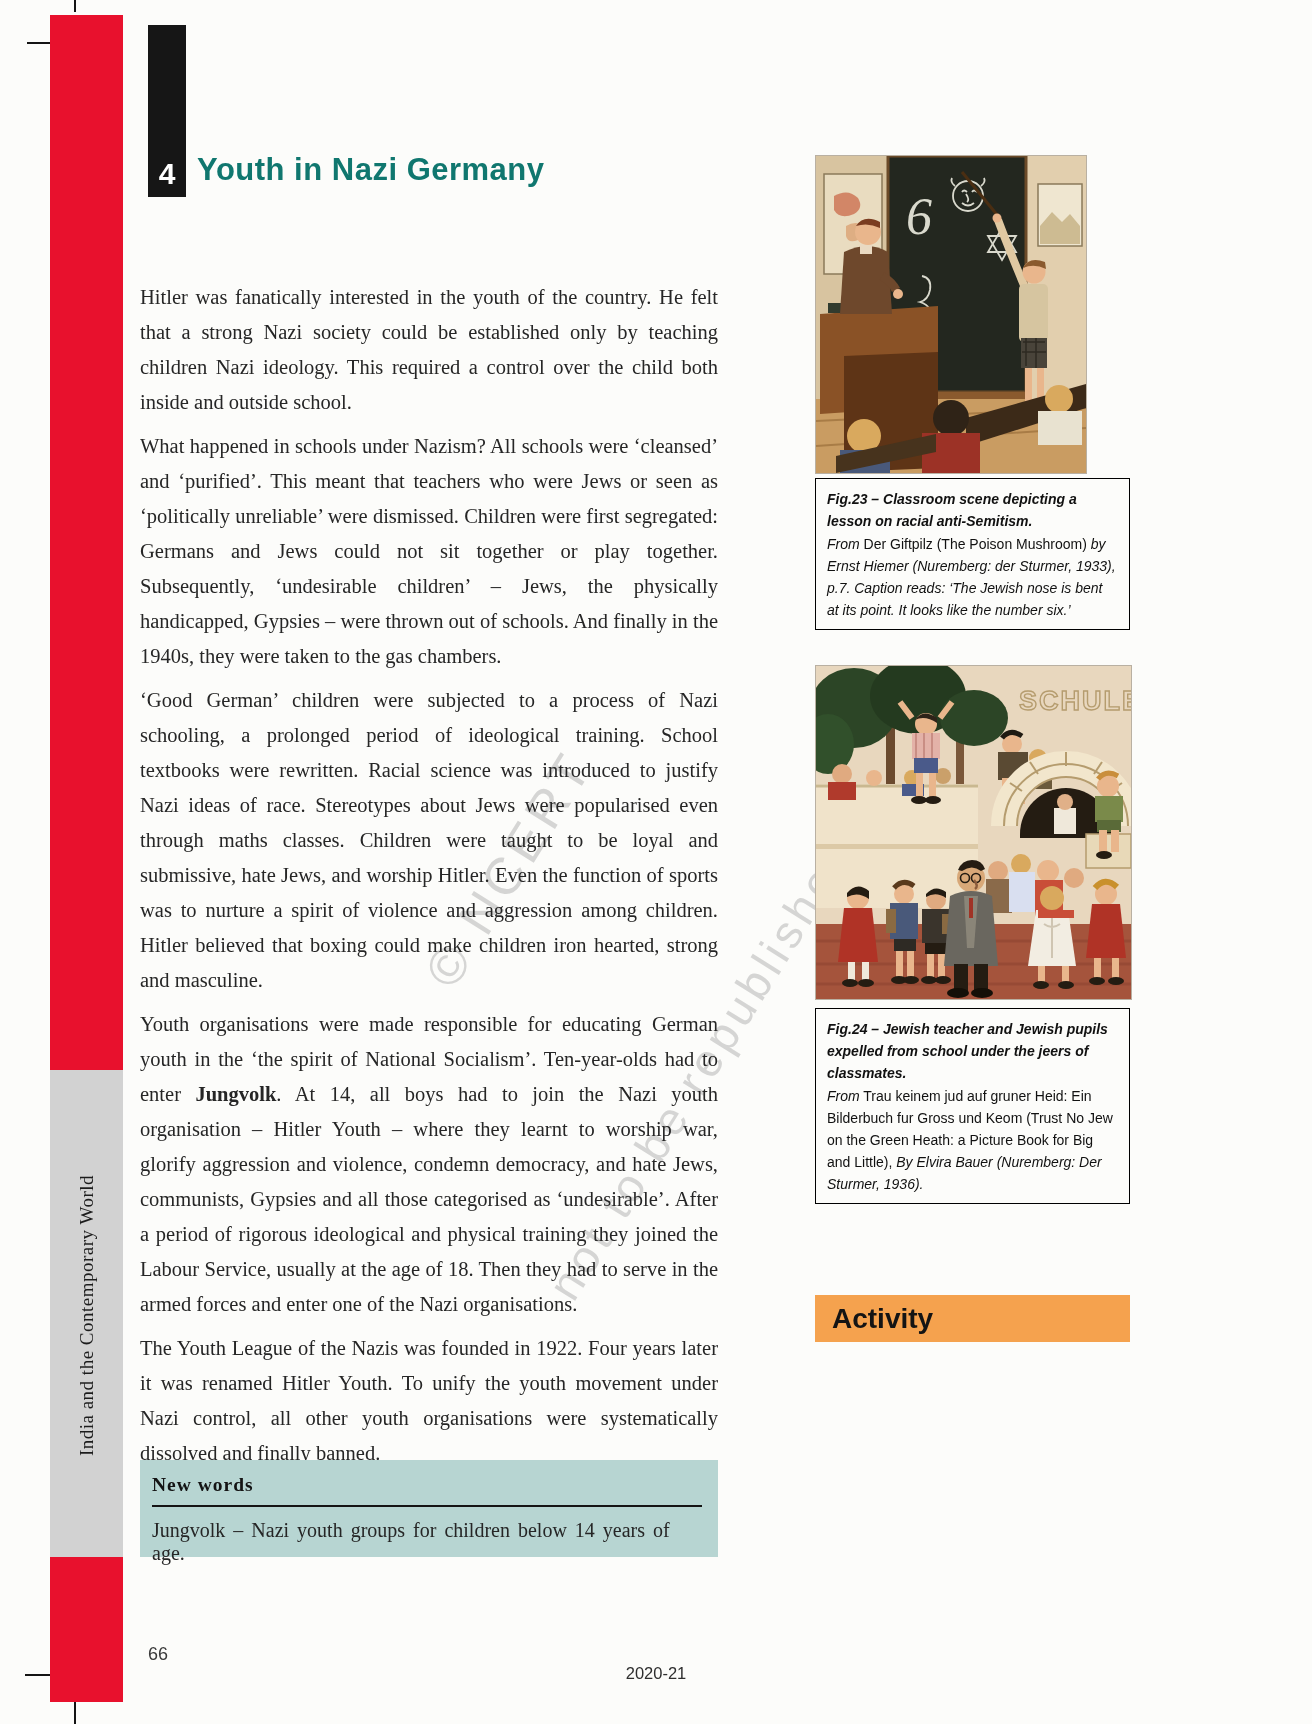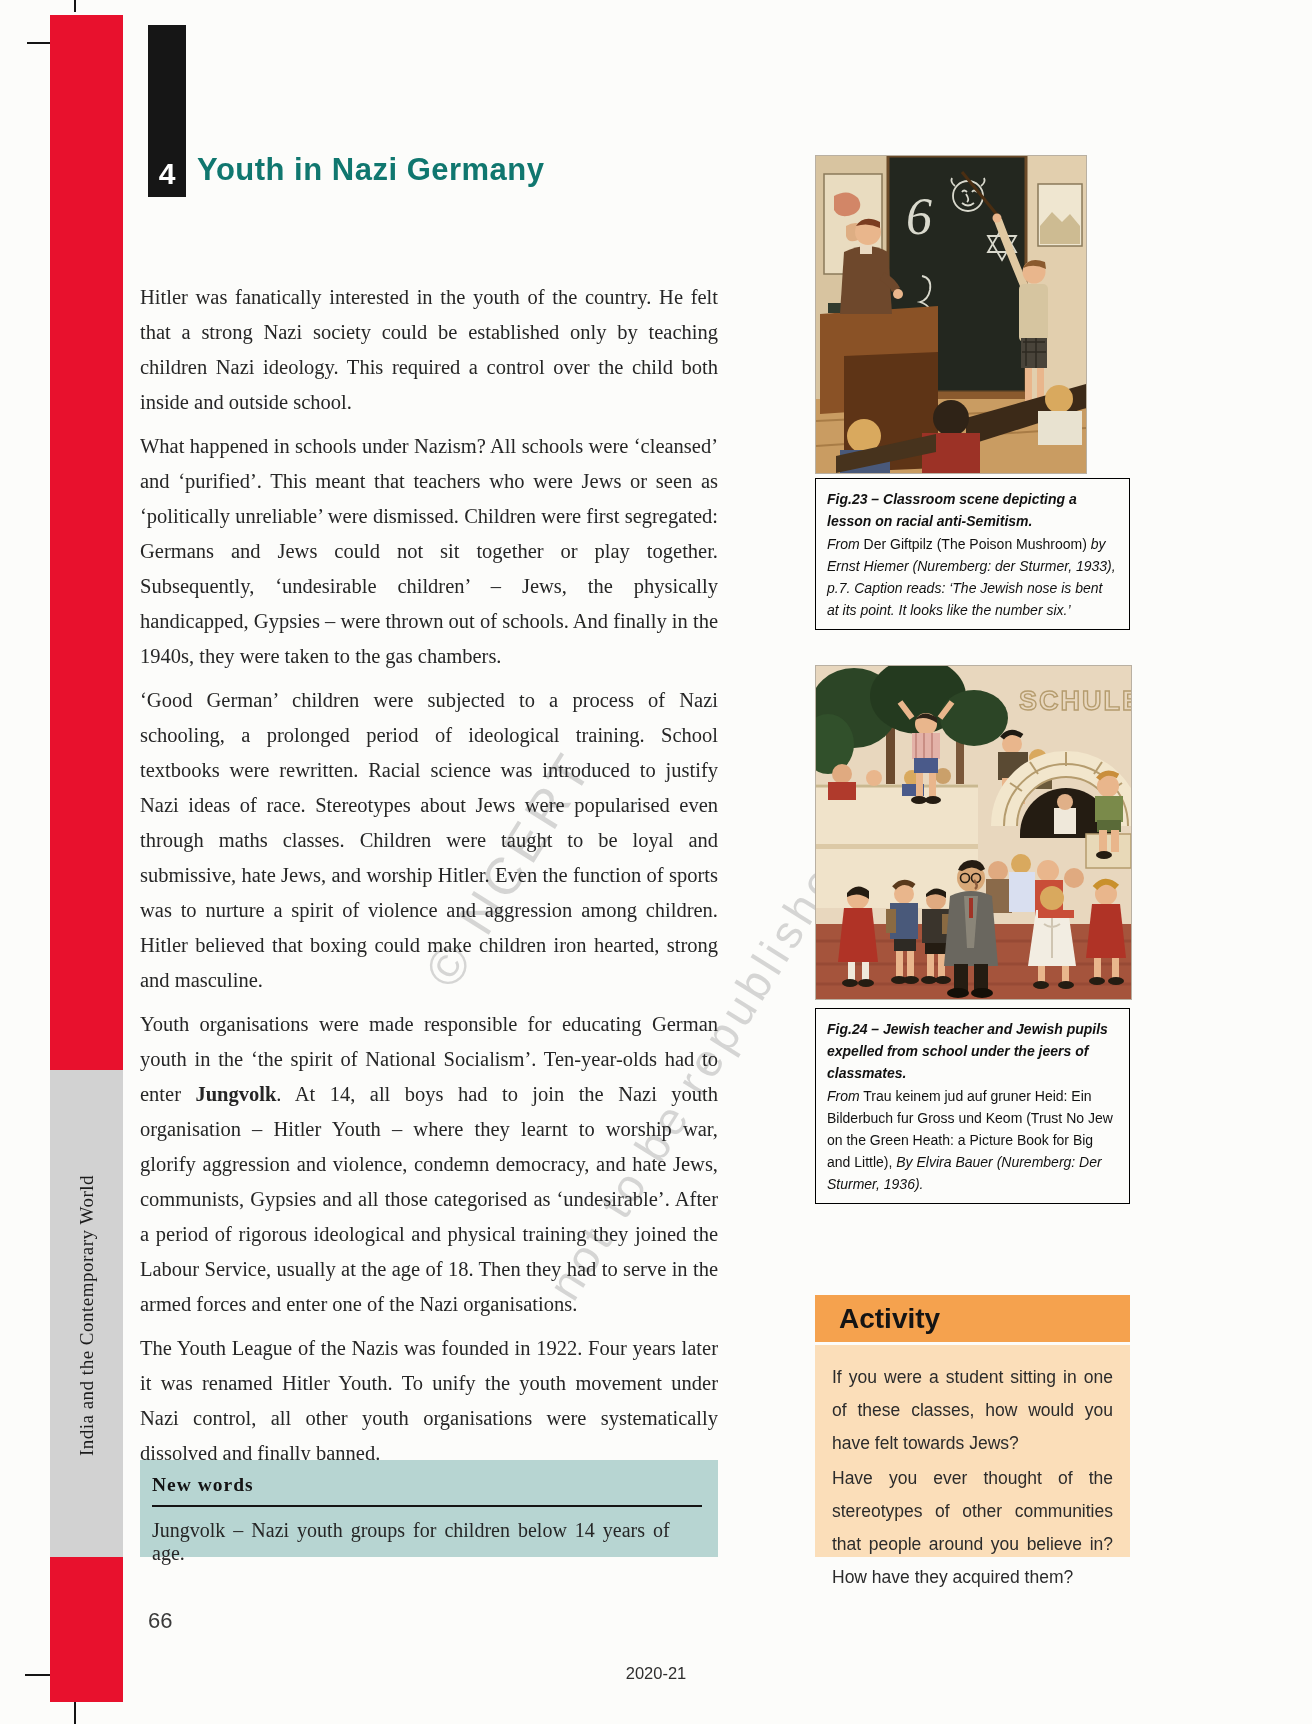--- a/index.html
+++ b/index.html
@@ -35,31 +35,31 @@
   
   .fig-img{border:1px solid #b9b0a2;}
   .cap{border:1.5px solid #000;background:#fcfcfa;padding:9px 11px 8px 11px;
        font-family:"Liberation Sans",sans-serif;font-size:14px;line-height:22px;color:#111;}
   .cap .cap-bold{font-weight:bold;font-style:italic;}
   .cap .cap-src{margin-top:1px;}
   .cap .cap-src i{font-style:italic;}
 
   
   .act-head{left:815px;top:1295px;width:315px;height:47px;background:#f5a24e;display:flex;align-items:center;}
-  .act-head span{font-family:"Liberation Sans",sans-serif;font-weight:bold;font-size:28px;color:#141414;padding-left:24px;}
+  .act-head span{font-family:"Liberation Sans",sans-serif;font-weight:bold;font-size:28px;color:#141414;padding-left:17px;}
   .act-body{left:815px;top:1345px;width:315px;height:212px;background:#fbdeb9;box-sizing:border-box;padding:16px 17px 0 17px;
             font-family:"Liberation Sans",sans-serif;font-size:17.5px;line-height:33px;color:#2b2b2b;}
   .act-body p{margin:0 0 2px 0;text-align:justify;}
 
   
   .nw{left:140px;top:1460px;width:578px;height:97px;background:#b7d5d2;box-sizing:border-box;padding:14px 16px 0 12px;}
   .nw .nw-head{font-size:19.5px;font-weight:bold;color:#141414;letter-spacing:1px;padding-bottom:9px;border-bottom:2px solid #141414;}
   .nw .nw-entry{margin-top:12px;font-size:20px;color:#262626;word-spacing:3px;}
 
-  .pageno{left:148px;top:1608px;font-family:"Liberation Sans",sans-serif;font-size:22px;color:#3a3a3a;}
+  .pageno{left:148px;top:1644px;font-family:"Liberation Sans",sans-serif;font-size:18px;color:#3a3a3a;}
   .footer{left:0;top:1664px;width:1312px;text-align:center;font-family:"Liberation Sans",sans-serif;font-size:16.5px;color:#2e2e2e;}
 </style>
 </head>
 <body>
 
 <div id="page">
 
   <div class="abs mark" style="left:74px;top:0;width:2px;height:12px;"></div>
   <div class="abs mark" style="left:27px;top:42px;width:24px;height:2px;"></div>
   <div class="abs mark" style="left:25px;top:1674px;width:27px;height:2px;"></div>
@@ -315,24 +315,20 @@
   </svg>
 
   <div class="abs cap" style="left:815px;top:1008px;width:291px;">
     <div class="cap-bold">Fig.24 – Jewish teacher and Jewish pupils expelled from school under the jeers of classmates.</div>
     <div class="cap-src"><i>From</i><span> Trau keinem jud auf gruner Heid: Ein Bilderbuch fur Gross und Keom (Trust No Jew on the Green Heath: a Picture Book for Big and Little), </span><i>By Elvira Bauer (Nuremberg: Der Sturmer, 1936).</i></div>
   </div>
 
   <div class="abs act-head">
     <span>Activity</span>
   </div>
-  <div class="abs act-body">
-    <p>If you were a student sitting in one of these classes, how would you have felt towards Jews?</p>
-    <p>Have you ever thought of the stereotypes of other communities that people around you believe in? How have they acquired them?</p>
-  </div>
 
   <div class="abs nw">
     <div class="nw-head">New words</div>
     <div class="nw-entry">Jungvolk – Nazi youth groups for children below 14 years of age.</div>
   </div>
 
   <div class="abs pageno">66</div>
   <div class="abs footer">2020-21</div>
 
 </div>

